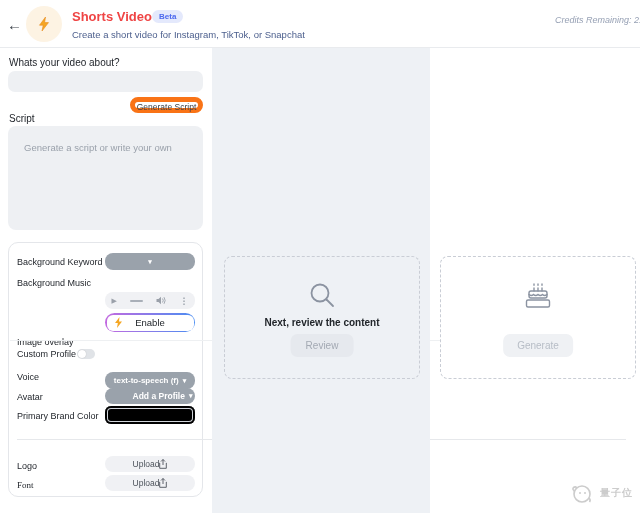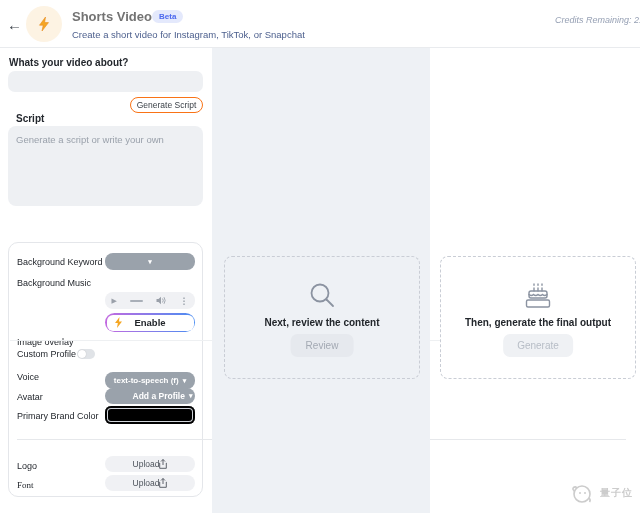--- a/index.html
+++ b/index.html
@@ -5,43 +5,43 @@
   * { margin:0; padding:0; box-sizing:border-box; }
   html,body { background:#fff; }
   .app {
     position:relative; width:640px; height:519px; overflow:hidden;
     font-family:"Liberation Sans", sans-serif; background:#fff; color:#22262b;
   }
   
   .header { position:absolute; left:0; top:0; width:640px; height:48px; background:#fff; border-bottom:1px solid #e9ebee; }
   .back-btn { position:absolute; left:7px; top:15px; width:20px; height:20px; font-size:15px; color:#3d434b; background:none; border:none; cursor:pointer; line-height:20px; text-align:left; }
   .app-icon { position:absolute; left:26px; top:6px; width:36px; height:36px; border-radius:50%; background:#fdf3e3; display:flex; align-items:center; justify-content:center; }
-  .title { position:absolute; left:72px; top:9px; font-size:13px; font-weight:700; color:#737373; }
+  .title { position:absolute; left:72px; top:9px; font-size:13px; font-weight:700; color:#ef4444; }
   .beta-badge { position:absolute; left:152px; top:10px; background:#e4e9fc; color:#4c68ee; font-size:8px; font-weight:600; padding:2px 7px; border-radius:8px; }
   .subtitle { position:absolute; left:72px; top:29px; font-size:9.5px; color:#4c5f8d; }
   .credits { position:absolute; right:-9px; top:15px; font-size:9px; font-style:italic; color:#96a0b4; white-space:nowrap; }
   
-  .lbl { position:absolute; font-size:10px; font-weight:700; color:#23272d; }
+  .lbl { position:absolute; font-size:10px; font-weight:400; color:#23272d; }
   .about-input { position:absolute; left:8px; top:71px; width:195px; height:21px; background:#eef0f3; border:none; border-radius:7px; font-size:10px; padding:0 8px; font-family:inherit; }
-  .gen-script-btn { position:absolute; left:130px; top:97px; width:73px; height:16px; background:#fff; border:1px solid #f97316; border-radius:8px; font-size:8.5px; color:#3c4249; font-family:inherit; cursor:pointer; }
-  .script-area { position:absolute; left:8px; top:126px; width:195px; height:80px; background:#eef0f3; border:none; border-radius:8px; font-size:9.5px; color:#30353c; padding:8px; resize:none; font-family:inherit; }
+  .gen-script-btn { position:absolute; left:130px; top:97px; width:73px; height:16px; background:#fff; border:5px solid #f97316; border-radius:8px; font-size:8.5px; color:#3c4249; font-family:inherit; cursor:pointer; }
+  .script-area { position:absolute; left:8px; top:126px; width:195px; height:104px; background:#eef0f3; border:none; border-radius:8px; font-size:9.5px; color:#30353c; padding:16px; resize:none; font-family:inherit; }
   .script-area::placeholder, .about-input::placeholder { color:#9aa1ab; }
   
   .card { position:absolute; left:8px; top:242px; width:195px; height:255px; border:1px solid #e4e6ea; border-radius:10px; background:#fff; }
   .row-label { position:absolute; font-size:9px; font-weight:500; color:#23272d; left:17px; }
   .ctl { position:absolute; left:105px; width:90px; }
   .dd { height:17px; background:#9aa2ab; border:none; border-radius:8px; color:#fff; font-size:8.5px; font-weight:600; display:flex; align-items:center; justify-content:center; gap:4px; cursor:pointer; font-family:inherit; width:90px; }
   .caret { font-size:7px; color:#fff; }
   .info-i { display:inline-block; width:8px; height:8px; border:1px solid #5b6169; border-radius:50%; font-size:6px; line-height:8px; text-align:center; color:#5b6169; font-style:italic; margin-left:3px; vertical-align:1px; }
   .audio-bar { height:17px; background:#f0f1f4; border-radius:8px; display:flex; align-items:center; justify-content:space-around; color:#9aa0a9; }
   .audio-bar .play { font-size:7px; cursor:pointer; }
   .audio-bar .dash { width:13px; height:2px; background:#a9afb8; border-radius:2px; cursor:pointer; }
   .audio-bar .kebab { font-size:9px; font-weight:700; cursor:pointer; }
   .enable-btn { height:19px; border-radius:12px; background:linear-gradient(90deg,#c36ae0,#4a8df2); padding:1.5px; cursor:pointer; border:none; width:90px; font-family:inherit; }
-  .enable-inner { background:#fff; border-radius:6px; width:100%; height:100%; display:flex; align-items:center; justify-content:center; position:relative; font-size:9.5px; font-weight:700; color:#22262b; }
+  .enable-inner { background:#fff; border-radius:6px; width:100%; height:100%; display:flex; align-items:center; justify-content:center; position:relative; font-size:9.5px; font-weight:400; color:#22262b; }
   .enable-inner svg { position:absolute; left:7px; }
   .divider { position:absolute; left:10px; right:10px; top:340px; height:1px; background:#eef0f2; }
   .toggle { position:absolute; left:77px; top:349px; width:18px; height:10px; background:#e0e3e7; border-radius:6px; cursor:pointer; }
   .toggle .knob { position:absolute; left:1px; top:1px; width:8px; height:8px; background:#fff; border-radius:50%; box-shadow:0 0 1px rgba(0,0,0,.25); }
   .swatch { position:absolute; left:105px; top:406px; width:90px; height:18px; background:#000; border-radius:6px; box-shadow:inset 0 0 0 2px #000, inset 0 0 0 3px #cfd3d9; cursor:pointer; }
   .coming-soon { position:absolute; left:17px; right:14px; top:434px; display:flex; align-items:center; gap:6px; color:#8e959e; font-size:8.5px; }
   .coming-soon::before, .coming-soon::after { content:""; flex:1; height:1px; background:#e6e8eb; }
   .upload-btn { height:16px; background:#f0f1f4; border:none; border-radius:8px; font-size:8.5px; color:#4e545c; display:flex; align-items:center; justify-content:center; cursor:pointer; font-family:inherit; width:90px; }
   
   .mid-panel { position:absolute; left:212px; top:48px; width:218px; height:465px; background:#eef1f5;padding-left:21px; }
@@ -71,21 +71,21 @@
     </div>
     <div class="title">Shorts Video</div>
     <div class="beta-badge">Beta</div>
     <div class="subtitle">Create a short video for Instagram, TikTok, or Snapchat</div>
     <div class="credits">Credits Remaining:  213</div>
   </div>
 
   <div class="lbl" style="left:9px; top:57px;">Whats your video about?</div>
   <input class="about-input" type="text" value="" style="">
   <button class="gen-script-btn">Generate Script</button>
-  <div class="lbl" style="left:16px; top:113px;text-align:right;">Script</div>
+  <div class="lbl" style="left:9px; top:113px;text-align:right;">Script</div>
   <textarea class="script-area" placeholder="Generate a script or write your own" style=""></textarea>
 
   <div class="card"></div>
 
   <div class="row-label" style="top:257px;">
     <span>Background Keyword</span><span class="info-i">i</span>
   </div>
   <button class="ctl dd" style="top:253px;">
     <span class="caret">▾</span>
   </button>
@@ -172,21 +172,20 @@
           <line x1="15" y1="3" x2="15" y2="4.2"></line>
           <line x1="19" y1="3" x2="19" y2="4.2"></line>
         <line x1="11" y1="7" x2="11" y2="10"></line>
           <line x1="15" y1="7" x2="15" y2="10"></line>
           <line x1="19" y1="7" x2="19" y2="10"></line>
         <rect x="6" y="10" width="18" height="7" rx="2"></rect>
         <path d="M6 13.5 q2.25 2 4.5 0 q2.25 2 4.5 0 q2.25 2 4.5 0 q2.25 2 4.5 0"></path>
         <rect x="3.5" y="19" width="23" height="7" rx="1.5"></rect>
       </g>
     </svg>
-    <div class="msg">Then, generate the final output</div>
     <button class="stage-btn gen-btn">Generate</button>
   </div>
 
   <div class="watermark">
     <svg width="26" height="24" viewBox="0 0 26 24">
       <g stroke="#cccccc" stroke-width="1.6" fill="none">
         <circle cx="12" cy="13" r="8"></circle>
         <path d="M4.5 10 Q2 8.5 3.5 6.5 Q5.5 5 7 7"></path>
         <circle cx="10" cy="12" r="1" fill="#cccccc" stroke="none"></circle>
         <circle cx="15" cy="12" r="1" fill="#cccccc" stroke="none"></circle>

